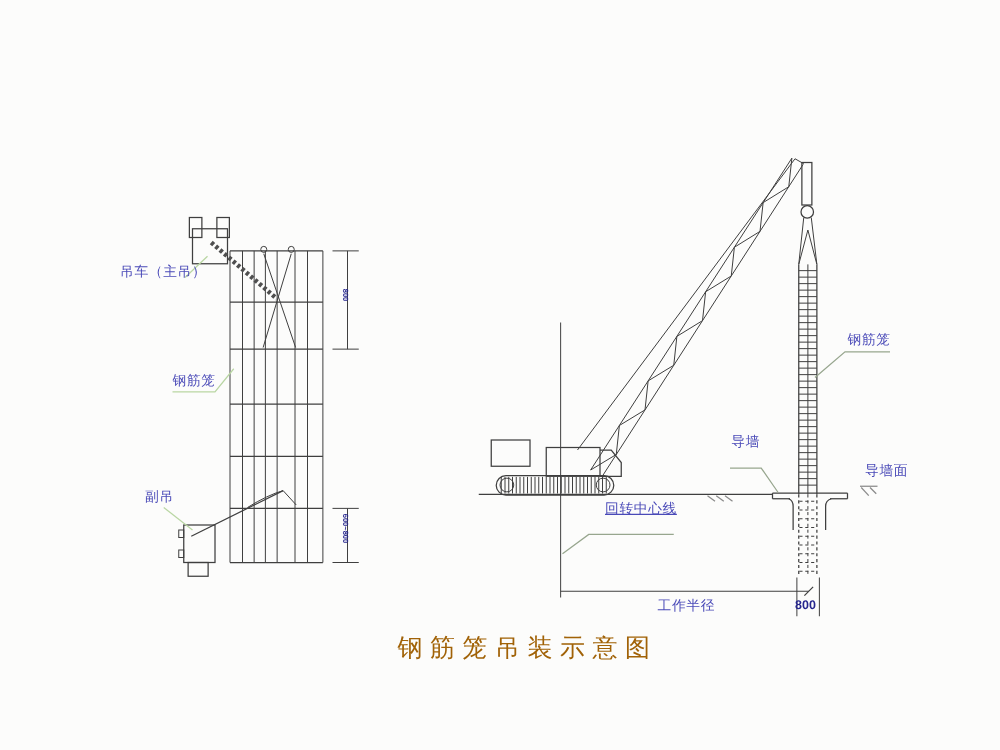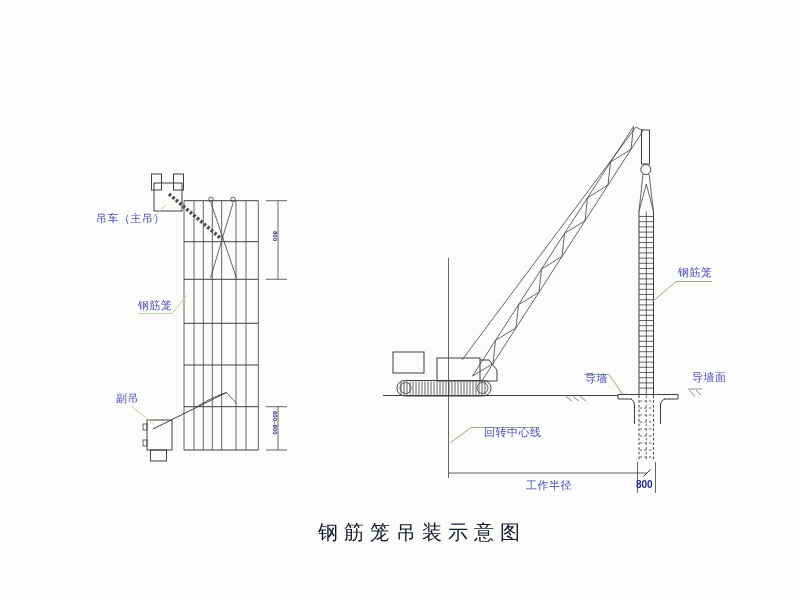--- a/index.html
+++ b/index.html
@@ -22,21 +22,21 @@
   }
   .dimtxt{
     position:absolute;color:#26268e;font-size:10px;line-height:11px;
     white-space:nowrap;font-weight:bold;
   }
   .vdim{
     position:absolute;color:#26268e;font-size:6px;line-height:6px;
     writing-mode:vertical-rl;white-space:nowrap;font-weight:bold;
   }
   .title{
-    position:absolute;left:318px;top:519px;color:#0f172a;
+    position:absolute;left:318px;top:505px;color:#a16207;
     font-family:Liberation Sans, sans-serif;
     font-size:20px;letter-spacing:6px;white-space:nowrap;
   }
 </style>
 </head>
 <body>
 
 <div class="stage">
 
   <svg class="art" width="800" height="600">
@@ -264,20 +264,20 @@
     </g>
   </svg>
 
   <div class="lbl" style="left:96px;top:212px;">吊车（主吊）</div>
   <div class="lbl" style="left:138px;top:299px;">钢筋笼</div>
   <div class="lbl" style="left:116px;top:392px;">副吊</div>
   <div class="vdim" style="left:272px;top:231px;">800</div>
   <div class="vdim" style="left:272px;top:411px;">600~800</div>
 
   <div class="lbl" style="left:678px;top:266px;">钢筋笼</div>
-  <div class="lbl" style="left:585px;top:372px;">导墙</div>
+  <div class="lbl" style="left:585px;top:348px;">导墙</div>
   <div class="lbl" style="left:692px;top:371px;">导墙面</div>
-  <div class="lbl" style="left:484px;top:426px;">回转中心线</div>
+  <div class="lbl" style="left:484px;top:401px;text-decoration:underline;">回转中心线</div>
   <div class="lbl" style="left:526px;top:479px;">工作半径</div>
   <div class="dimtxt" style="left:636px;top:479px;">800</div>
 
   <div class="title">钢筋笼吊装示意图</div>
 </div>
 
 </body></html>

